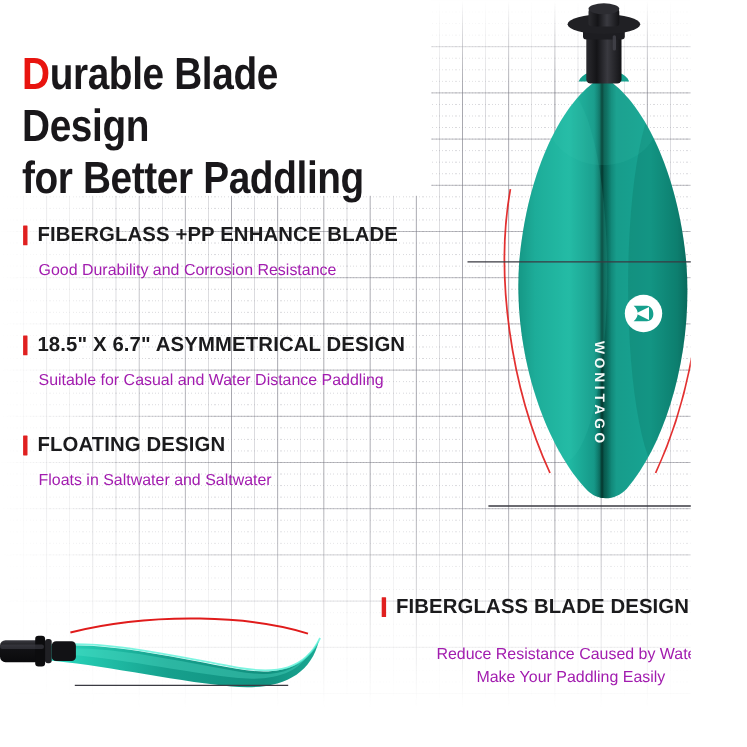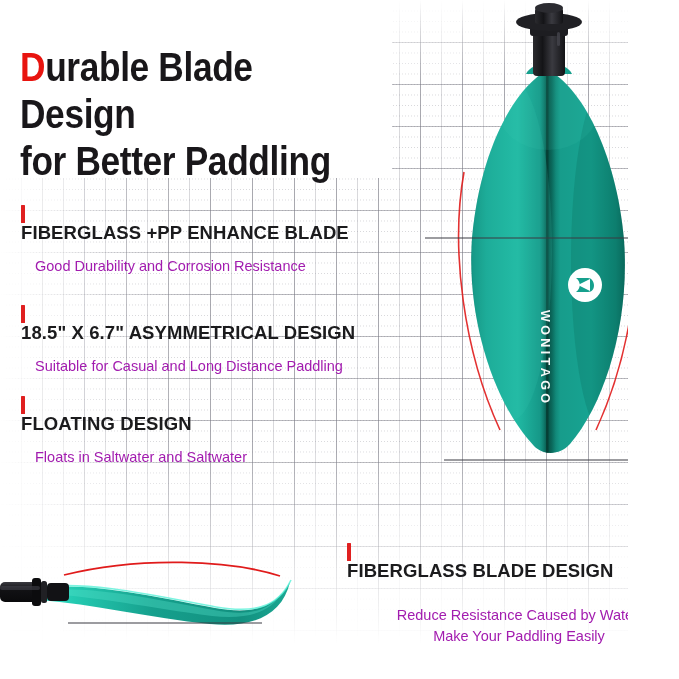--- a/index.html
+++ b/index.html
@@ -102,22 +102,21 @@
   .headline .accent { color: #e8140f; }
 
   
   .feature {
     position: absolute;
     left: 21px;
     width: 400px;
   }
   .feature-head {
     display: flex;
-    align-items: flex-start;
-    flex-direction: column;
+    align-items: center;
   }
   .bullet {
     flex: 0 0 auto;
     width: 4px;
     height: 18px;
     background: #e02020;
     margin-top: 2px;
     margin-right: 9px;
     border-radius: 0.5px;
   }
@@ -204,21 +203,21 @@
       <span class="feature-title">FIBERGLASS +PP ENHANCE BLADE</span>
     </div>
     <div class="feature-sub">Good Durability and Corrosion Resistance</div>
   </div>
 
   <div class="feature feature-2">
     <div class="feature-head">
       <span class="bullet"></span>
       <span class="feature-title">18.5" X 6.7" ASYMMETRICAL DESIGN</span>
     </div>
-    <div class="feature-sub">Suitable for Casual and Long Distance Paddling</div>
+    <div class="feature-sub">Suitable for Casual and Water Distance Paddling</div>
   </div>
 
   <div class="feature feature-3">
     <div class="feature-head">
       <span class="bullet"></span>
       <span class="feature-title">FLOATING DESIGN</span>
     </div>
     <div class="feature-sub">Floats in Saltwater and Saltwater</div>
   </div>
 

